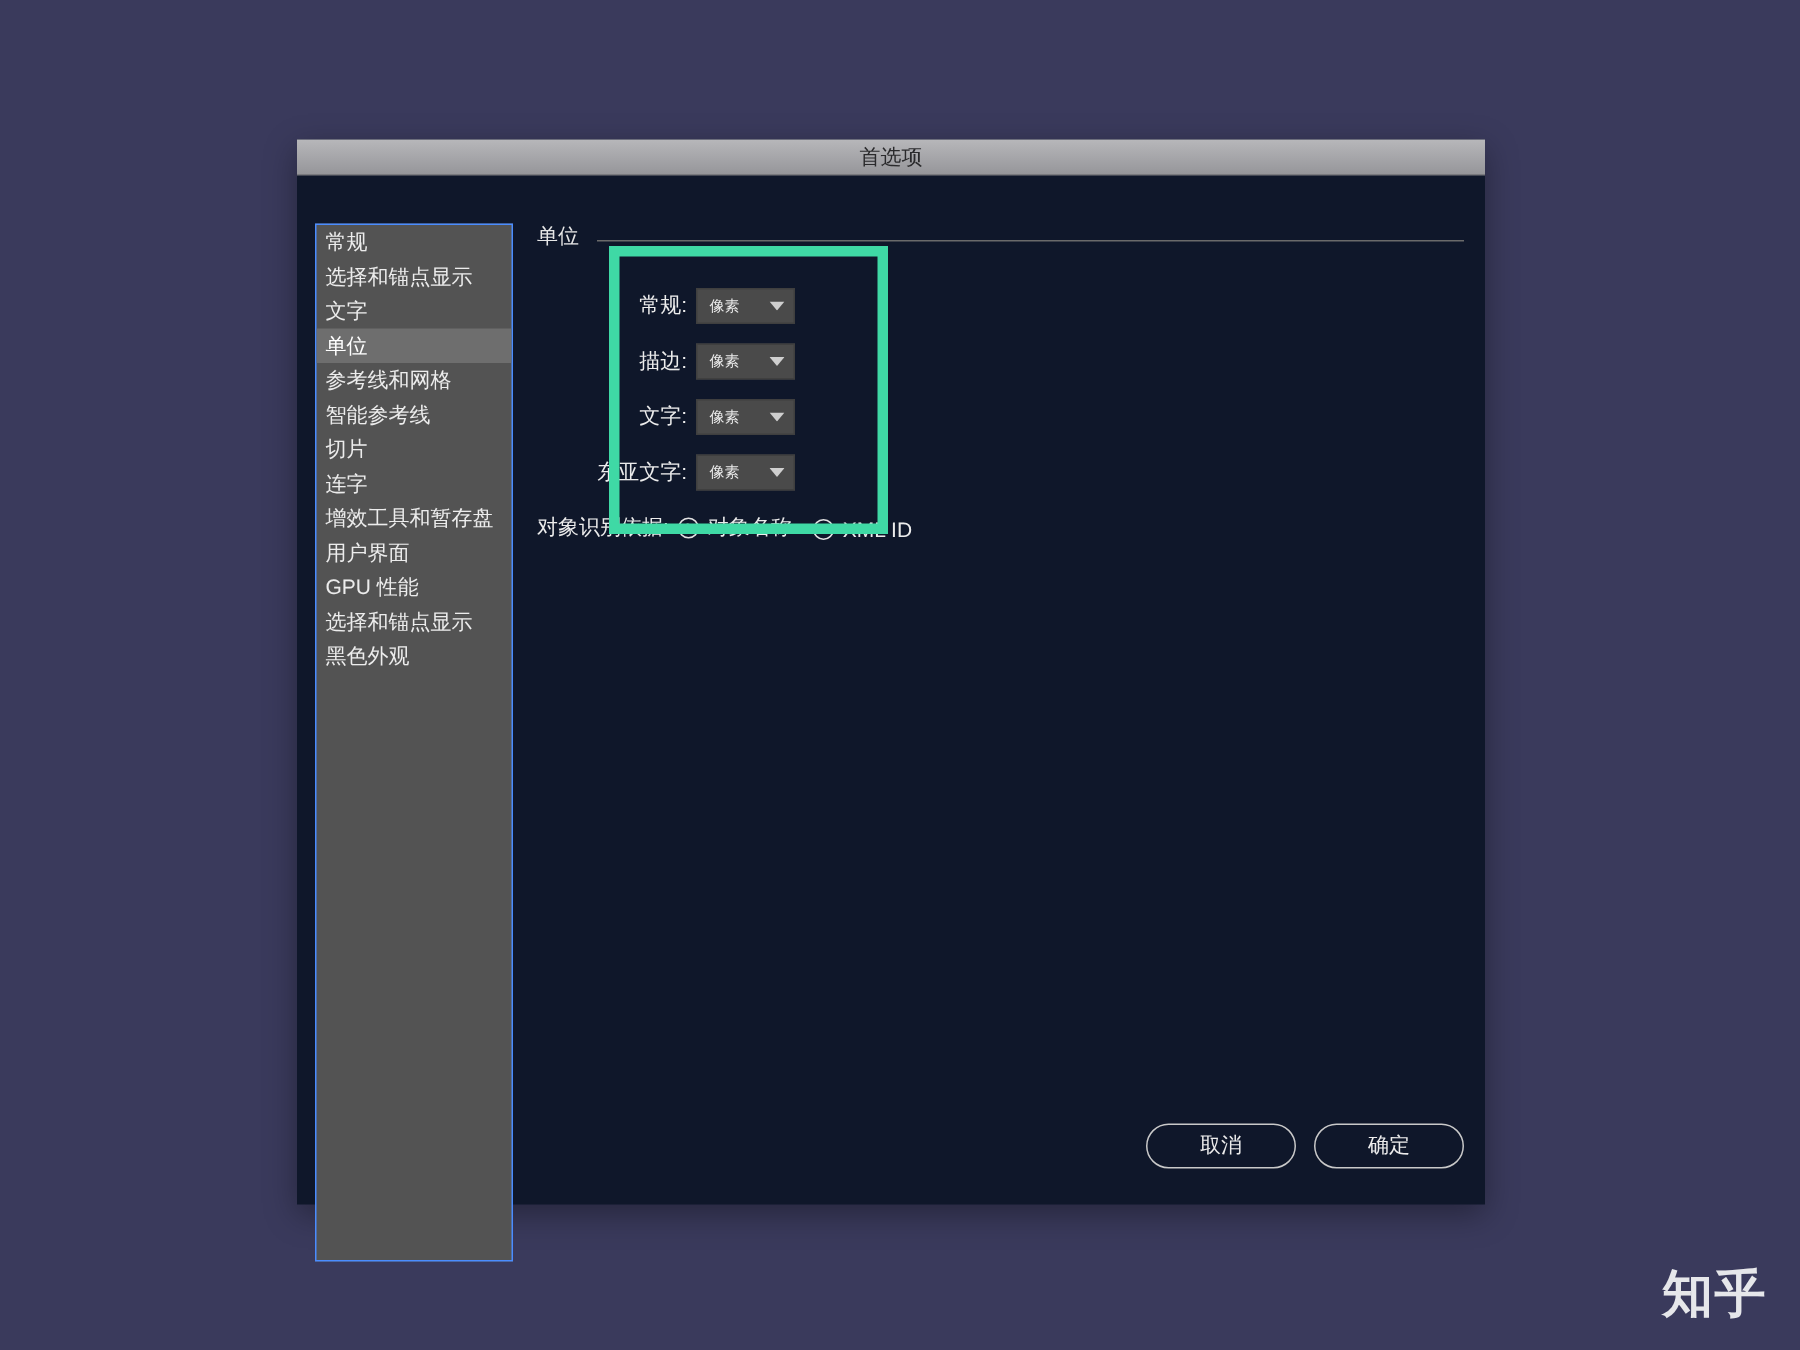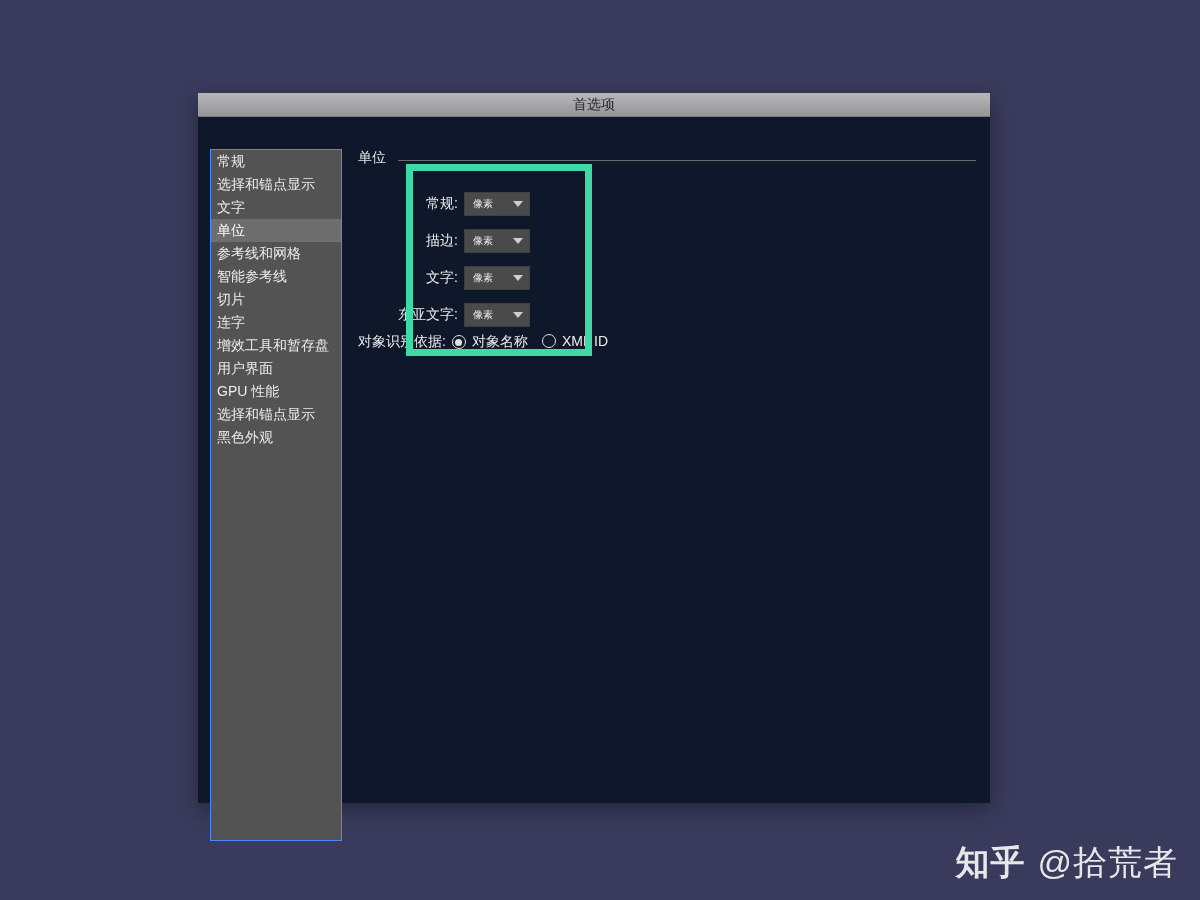--- a/index.html
+++ b/index.html
@@ -131,21 +131,22 @@
     height: 14px;
     border: 1px solid #7c7c7c;
     background: #4a4a4a;
     margin-right: 8px;
   }
   .checkbox-row.disabled .checkbox { border-color: #6b6b6b; }
   .checkbox-row.disabled { color: #8a8a8a; }
 
   .radio-row {
     display: flex;
-    align-items: flex-start;
+    align-items: flex-end;
+    margin-top: 10px;
   }
   .radio-row > .lead-label {
     color: #ececec;
     margin-right: 6px;
   }
   .radio {
     display: inline-flex;
     align-items: center;
     margin-right: 14px;
     color: #ececec;
@@ -307,22 +308,25 @@
           <span class="ring"></span>
           <span>对象名称</span>
         </span>
         <span class="radio">
           <span class="ring"></span>
           <span>XML ID</span>
         </span>
       </div>
     </div>
 
+    <div class="footer">
+      <div class="btn">取消</div>
+      <div class="btn">确定</div>
+    </div>
 
   </div>
 </div>
 
 <div class="highlight-box" id="hl" style="left: 406px; top: 164px; width: 186px; height: 192px;"></div>
 
 <div class="watermark">
   <span class="zhihu">知乎</span>
-  <span>@拾荒者</span>
 </div>
 
 </body></html>

